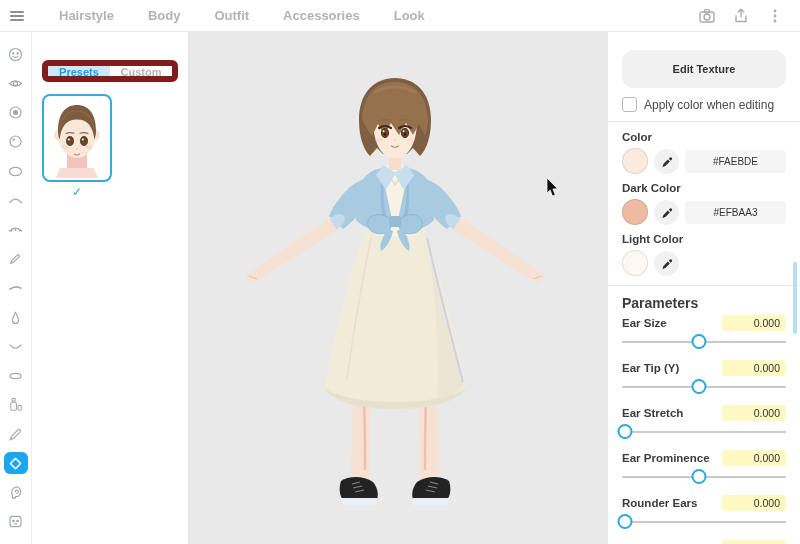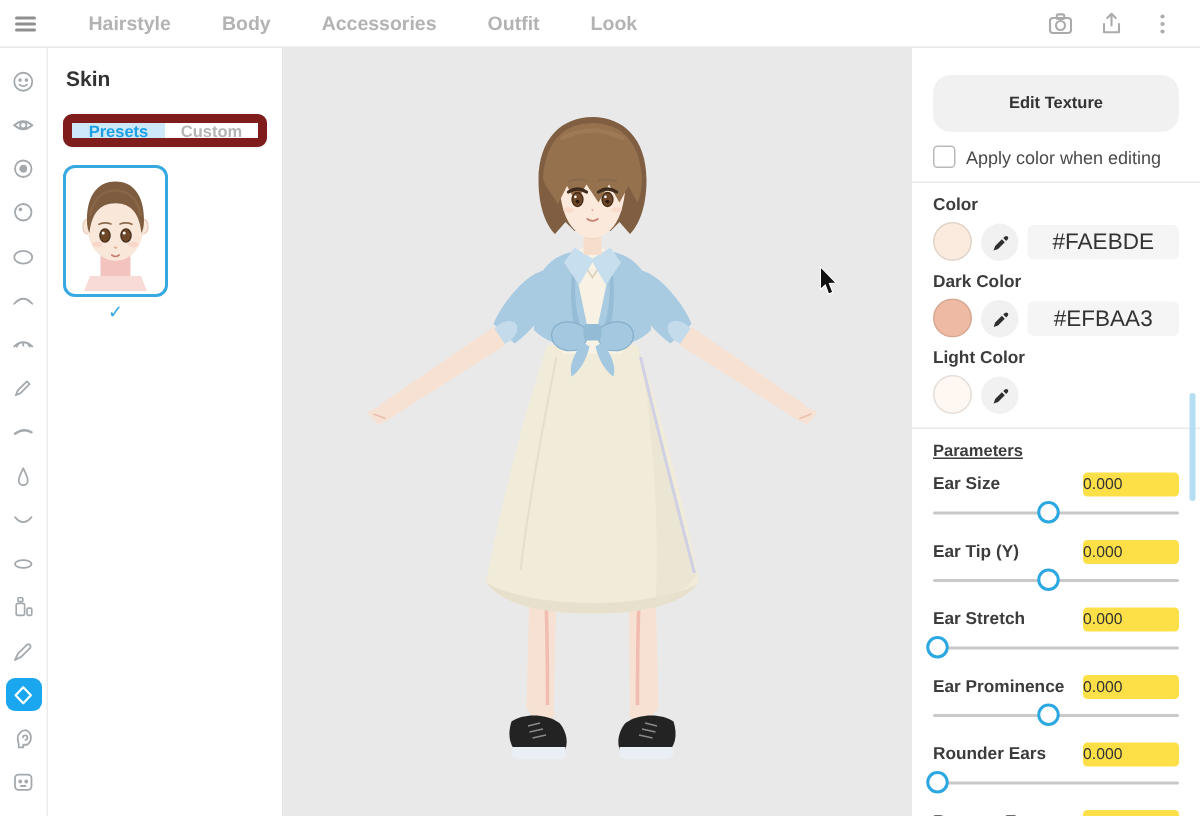--- a/index.html
+++ b/index.html
@@ -47,47 +47,47 @@
   .help { width:14px; height:14px; border:1px solid #B5B5B5; border-radius:50%; color:#9A9A9A; font-size:9px; font-weight:bold; display:flex; align-items:center; justify-content:center; cursor:pointer; }
   .btn-pill { display:block; width:100%; height:38px; margin-top:8px; border:none; border-radius:12px; background:#F1F1F1; font-family:inherit; font-size:11px; font-weight:bold; color:#333; cursor:pointer; }
   .check-row { display:flex; align-items:center; gap:7px; margin-top:9px; height:15px; cursor:pointer; }
   .checkbox { width:15px; height:15px; border:1.5px solid #B9B9B9; border-radius:3px; background:#fff; flex:0 0 auto; }
   .check-label { font-size:12px; color:#4A4A4A; }
   .divider { height:1px; background:#E9E9E9; margin:9px -14px; }
   .color-label { font-size:11.5px; font-weight:bold; color:#3C3C3C; margin-top:8px; height:13px; }
   .color-row { display:flex; align-items:center; gap:6px; margin-top:4px; height:26px; }
   .swatch { width:26px; height:26px; border-radius:50%; border:1px solid rgba(0,0,0,0.10); flex:0 0 auto; cursor:pointer; }
   .dropper { width:25px; height:25px; border-radius:50%; background:#F1F1F1; border:none; display:flex; align-items:center; justify-content:center; flex:0 0 auto; cursor:pointer; }
-  .hexfield { flex:1; min-width:0; height:23px; border:none; background:#F5F5F5; border-radius:4px; font-family:inherit; font-size:15px; color:#333; text-align:center; }
-  .params-title { font-size:11px; font-weight:bold; color:#3C3C3C; margin-top:4px; height:13px; margin-bottom:6px;text-decoration:underline; }
+  .hexfield { flex:1; min-width:0; height:23px; border:none; background:#F5F5F5; border-radius:4px; font-family:inherit; font-size:10px; color:#333; text-align:center; }
+  .params-title { font-size:14px; font-weight:bold; color:#3C3C3C; margin-top:4px; height:13px; margin-bottom:6px; }
   .param { margin-bottom:10px; }
   .param-head { display:flex; align-items:center; justify-content:space-between; height:17px; }
   .param-label { font-size:11.5px; font-weight:bold; color:#3C3C3C; }
-  .param-value { width:64px; height:16px; background:#fde047; border-radius:3px; font-size:10.5px; color:#333; line-height:16px; padding-right:6px; }
+  .param-value { width:64px; height:16px; background:#fef9c3; border-radius:3px; font-size:10.5px; color:#333; text-align:right; line-height:16px; padding-right:6px; }
   .slider { position:relative; height:15px; margin-top:3px; }
   .slider .track { position:absolute; left:0; right:0; top:6.5px; height:2px; background:#C9C9C9; border-radius:1px; }
   .slider .handle { position:absolute; top:0; width:15px; height:15px; border-radius:50%; background:#fff; border:2px solid #2BA7E2; transform:translateX(-50%); cursor:pointer; }
   .scroll-thumb { position:absolute; right:3px; top:230px; width:4px; height:72px; border-radius:2px; background:#B5DEF2; }
 </style>
 </head>
 <body>
 
 <div class="topbar">
   <div class="hamburger">
     <span class="lines">
         <i></i>
         <i></i>
         <i></i>
       </span>
   </div>
   <div class="tabs">
     <div class="tab">Hairstyle</div>
     <div class="tab">Body</div>
+    <div class="tab">Outfit</div>
     <div class="tab">Accessories</div>
-    <div class="tab">Outfit</div>
     <div class="tab">Look</div>
   </div>
   <div class="topbar-actions">
     <span>
         <svg width="18" height="18" viewBox="0 0 18 18">
           <g fill="none" stroke="#ABABAB" stroke-width="1.4">
             <rect x="2" y="5" width="14" height="10" rx="2"></rect>
             <circle cx="9" cy="10" r="3"></circle>
             <rect x="6.5" y="2.6" width="5" height="3" rx="1"></rect>
           </g>
@@ -231,21 +231,20 @@
             <rect x="3" y="3.4" width="11" height="10.2" rx="2.4"></rect>
             <circle cx="6.5" cy="8" r="0.7" fill="#A4A9AD"></circle>
             <circle cx="10.5" cy="8" r="0.7" fill="#A4A9AD"></circle>
             <path d="M7,11 h3"></path>
           </g>
         </svg>
       </div>
   </div>
 
   <div class="panel">
-    <h2 class="panel-title">Skin</h2>
     <div class="segmented">
       <button class="segment active">Presets</button>
       <button class="segment">Custom</button>
     </div>
     <div class="preset-card">
       <svg width="62" height="80" viewBox="0 0 62 80">
         <rect x="21" y="56" width="20" height="16" fill="#F3C3BF"></rect>
         <path d="M14,70 L48,70 L52,80 L10,80 Z" fill="#F8DBD6"></path>
         <ellipse cx="12.5" cy="37" rx="3.2" ry="5" fill="#F9E7DA" stroke="#E8C7B5" stroke-width="0.8"></ellipse>
         <ellipse cx="49.5" cy="37" rx="3.2" ry="5" fill="#F9E7DA" stroke="#E8C7B5" stroke-width="0.8"></ellipse>

